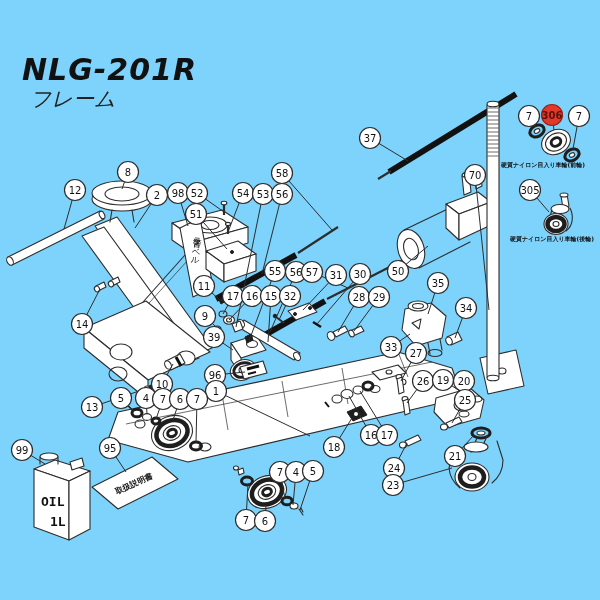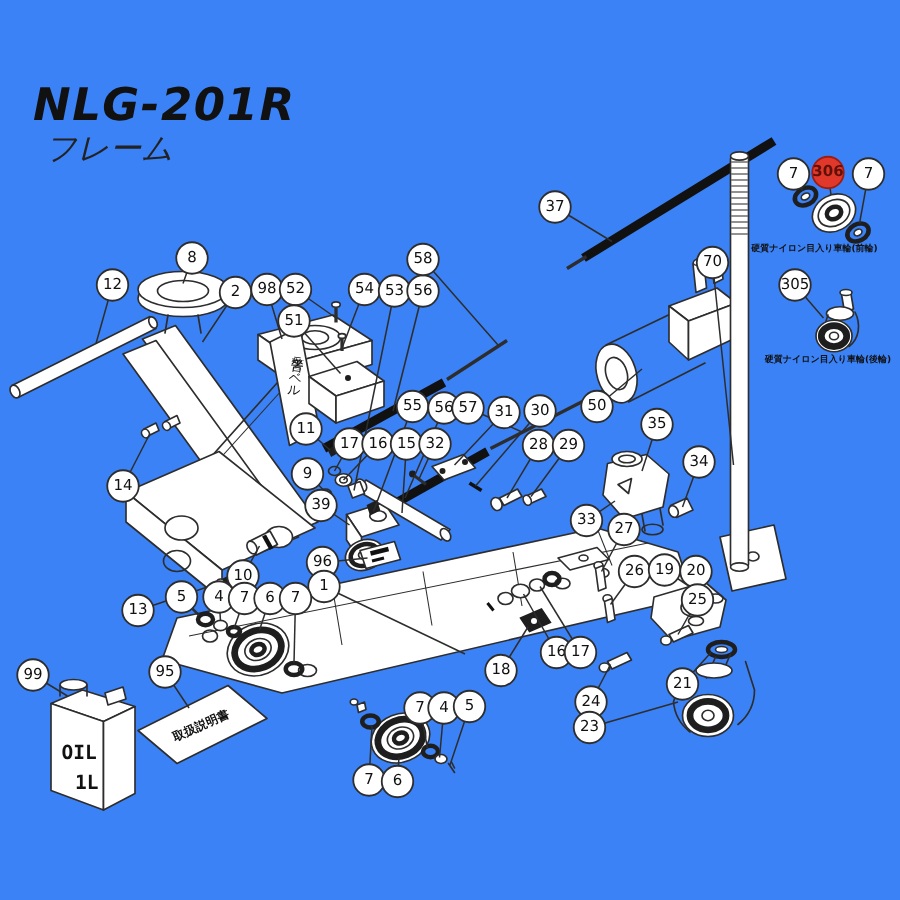--- a/index.html
+++ b/index.html
@@ -1,16 +1,16 @@
 <!DOCTYPE html>
 <html style="--hl-fill: #e0392c; --hl-stroke: #9e1d12; --hl-text: #601008;"><head>
 <meta charset="utf-8">
 <style>
   html,body{margin:0;padding:0;background:#ffffff;}
-  #stage{position:relative;width:600px;height:600px;background:#3b82f6;overflow:hidden;
+  #stage{position:relative;width:600px;height:600px;background:#7dd3fc;overflow:hidden;
          font-family:"DejaVu Sans",sans-serif;}
   svg{display:block}
   .s  {stroke:#2d2d2d;stroke-width:1.1;fill:none;stroke-linejoin:round;stroke-linecap:round}
   .sf {stroke:#2d2d2d;stroke-width:1.1;fill:#ffffff;stroke-linejoin:round}
   .sd {stroke:#1e1e1e;stroke-width:1;fill:#1e1e1e}
   .thin{stroke:#2d2d2d;stroke-width:.7;fill:none}
   .spring{stroke:#111111;stroke-width:6;fill:none}
   .rod {stroke:#2d2d2d;stroke-width:2.2;fill:none}
   .tire{fill:none;stroke:#1e1e1e;stroke-width:4.5}
   .ring{fill:none;stroke:#1e1e1e;stroke-width:3}

